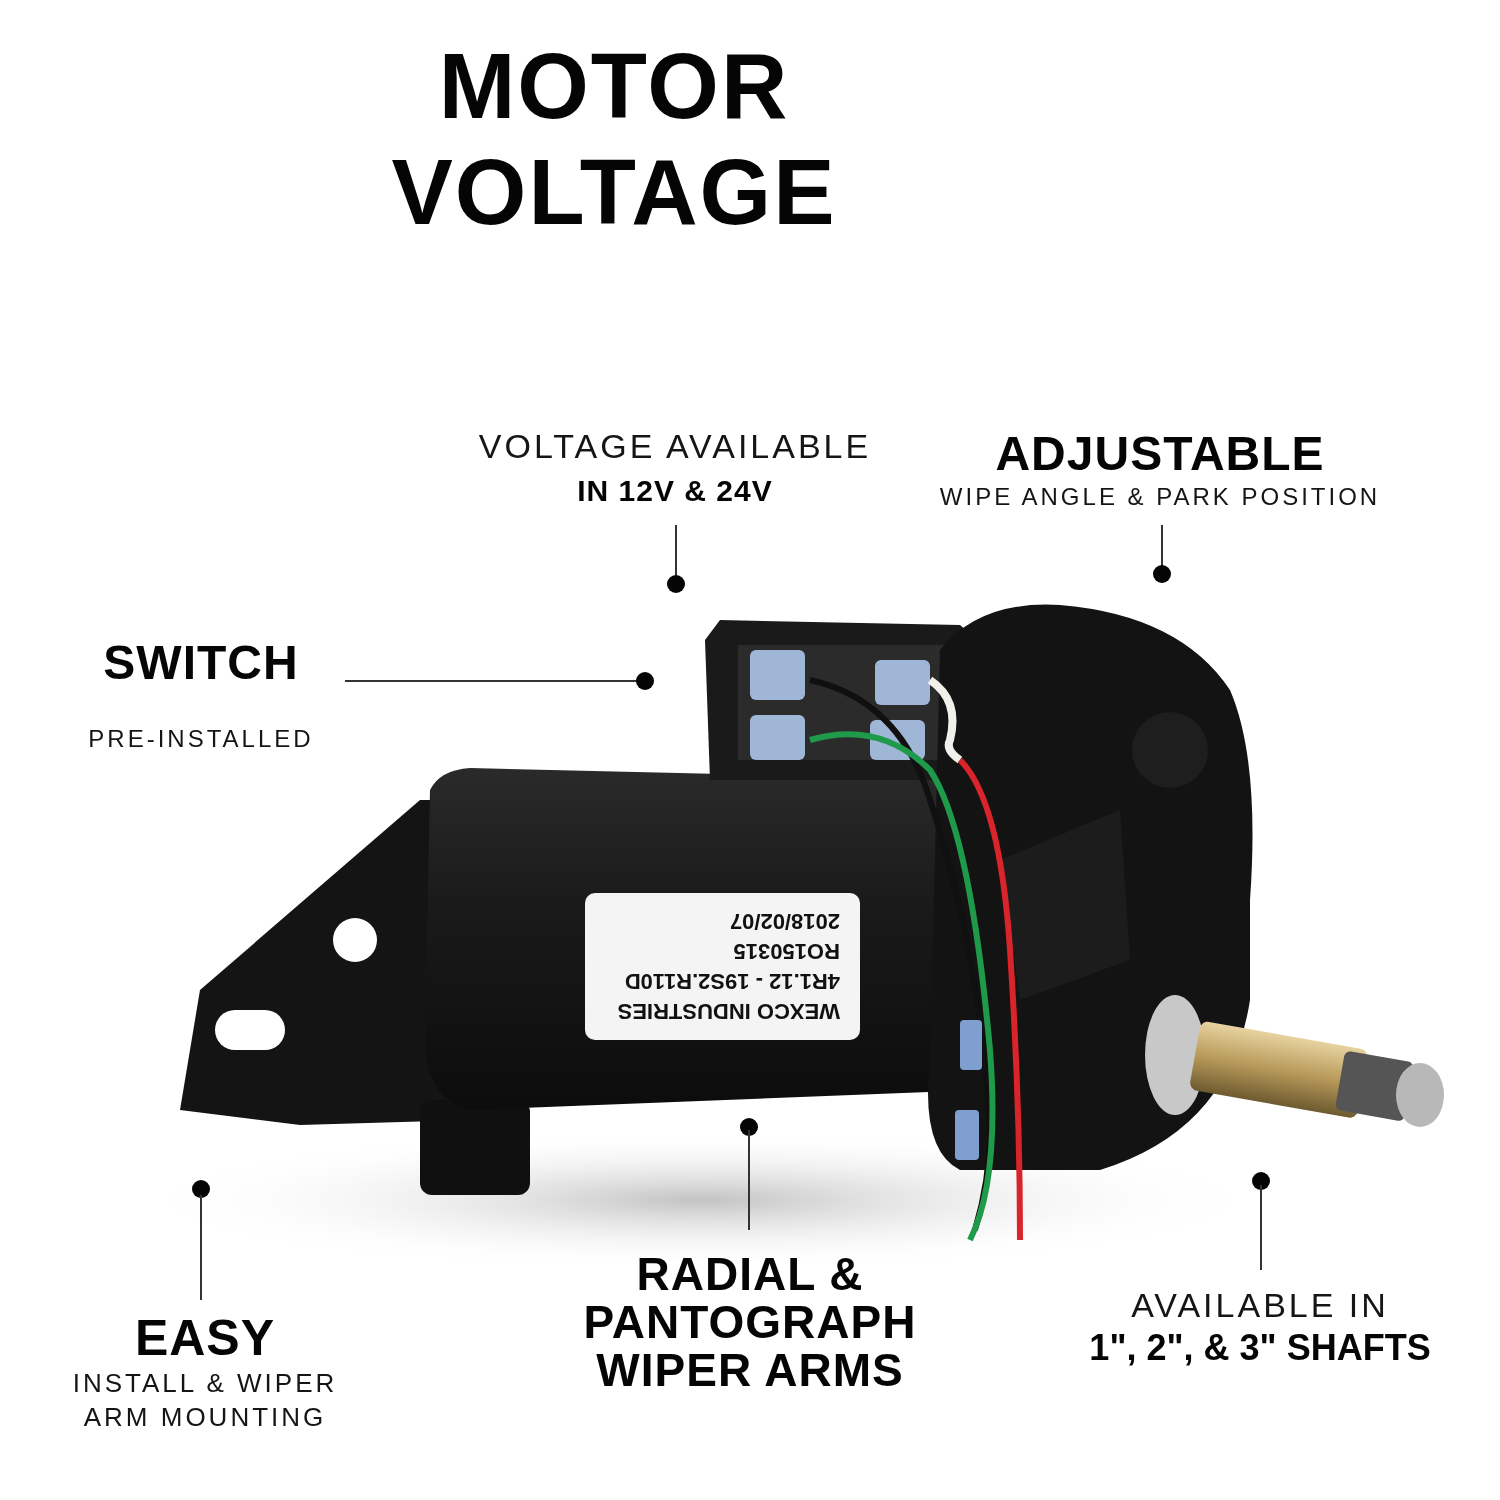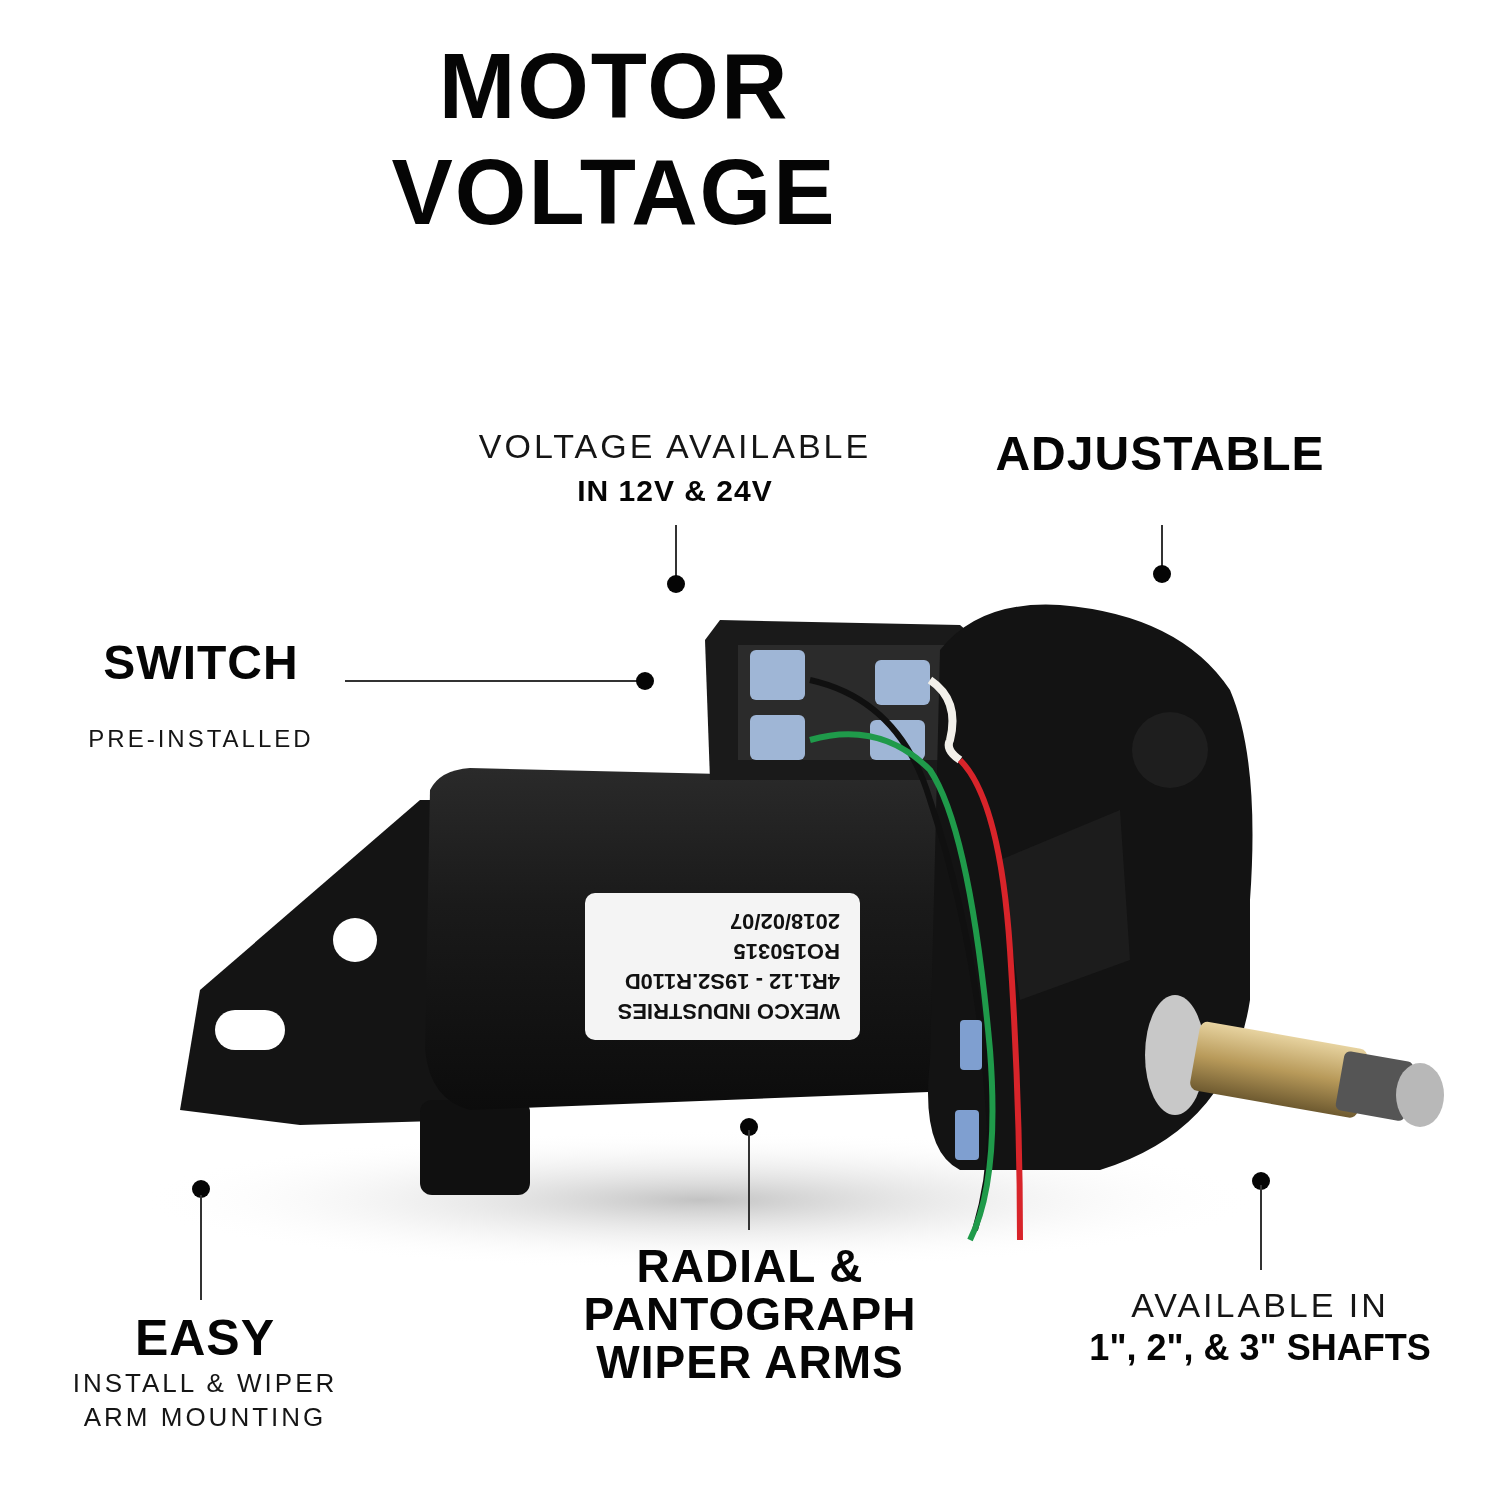--- a/index.html
+++ b/index.html
@@ -88,20 +88,21 @@
 
 <div class="abs c" style="left:440px; top:426px; width:470px;">
   <div class="light" style="font-size:34px; line-height:40px;">VOLTAGE AVAILABLE</div>
   <div class="bold" style="font-size:30px; line-height:50px;">IN 12V &amp; 24V</div>
 </div>
 <div class="abs line-v" style="left:675px; top:525px; height:55px;"></div>
 <div class="abs dot" style="left:667px; top:575px;"></div>
 
 <div class="abs c" style="left:920px; top:428px; width:480px;">
   <div class="bold" style="font-size:48px; line-height:52px;">ADJUSTABLE</div>
+  <div class="light" style="font-size:24px; line-height:34px;">WIPE ANGLE &amp; PARK POSITION</div>
 </div>
 <div class="abs line-v" style="left:1161px; top:525px; height:45px;"></div>
 <div class="abs dot" style="left:1153px; top:565px;"></div>
 
 <div class="abs" style="left:76px; top:636px; width:250px;">
   <div class="bold c" style="font-size:48px; line-height:54px;">SWITCH</div>
   <div class="light c" style="font-size:24px; line-height:34px;margin-top:32px;">PRE-INSTALLED</div>
 </div>
 <div class="abs line-h" style="left:345px; top:680px; width:295px;"></div>
 <div class="abs dot" style="left:636px; top:672px;"></div>
@@ -110,21 +111,21 @@
 <div class="abs line-v" style="left:200px; top:1195px; height:105px;"></div>
 <div class="abs c" style="left:55px; top:1310px; width:300px;">
   <div class="bold" style="font-size:50px; line-height:56px;">EASY</div>
   <div class="light" style="font-size:26px; line-height:34px;">INSTALL &amp; WIPER</div>
   <div class="light" style="font-size:26px; line-height:34px;">ARM MOUNTING</div>
 </div>
 
 <div class="abs dot" style="left:740px; top:1118px;"></div>
 <div class="abs line-v" style="left:748px; top:1130px; height:100px;"></div>
 <div class="abs c" style="left:560px; top:1242px; width:380px;">
-  <div class="bold" style="font-size:46px; line-height:48px; ">RADIAL &amp;</div>
+  <div class="bold" style="font-size:46px; line-height:48px; margin-top:8px;">RADIAL &amp;</div>
   <div class="bold" style="font-size:46px; line-height:48px;">PANTOGRAPH</div>
   <div class="bold" style="font-size:46px; line-height:48px;">WIPER ARMS</div>
 </div>
 
 <div class="abs dot" style="left:1252px; top:1172px;"></div>
 <div class="abs line-v" style="left:1260px; top:1185px; height:85px;"></div>
 <div class="abs c" style="left:1050px; top:1285px; width:420px;">
   <div class="light" style="font-size:34px; line-height:40px;">AVAILABLE IN</div>
   <div class="bold" style="font-size:36px; line-height:46px; letter-spacing:0;">1", 2", &amp; 3" SHAFTS</div>
 </div>

